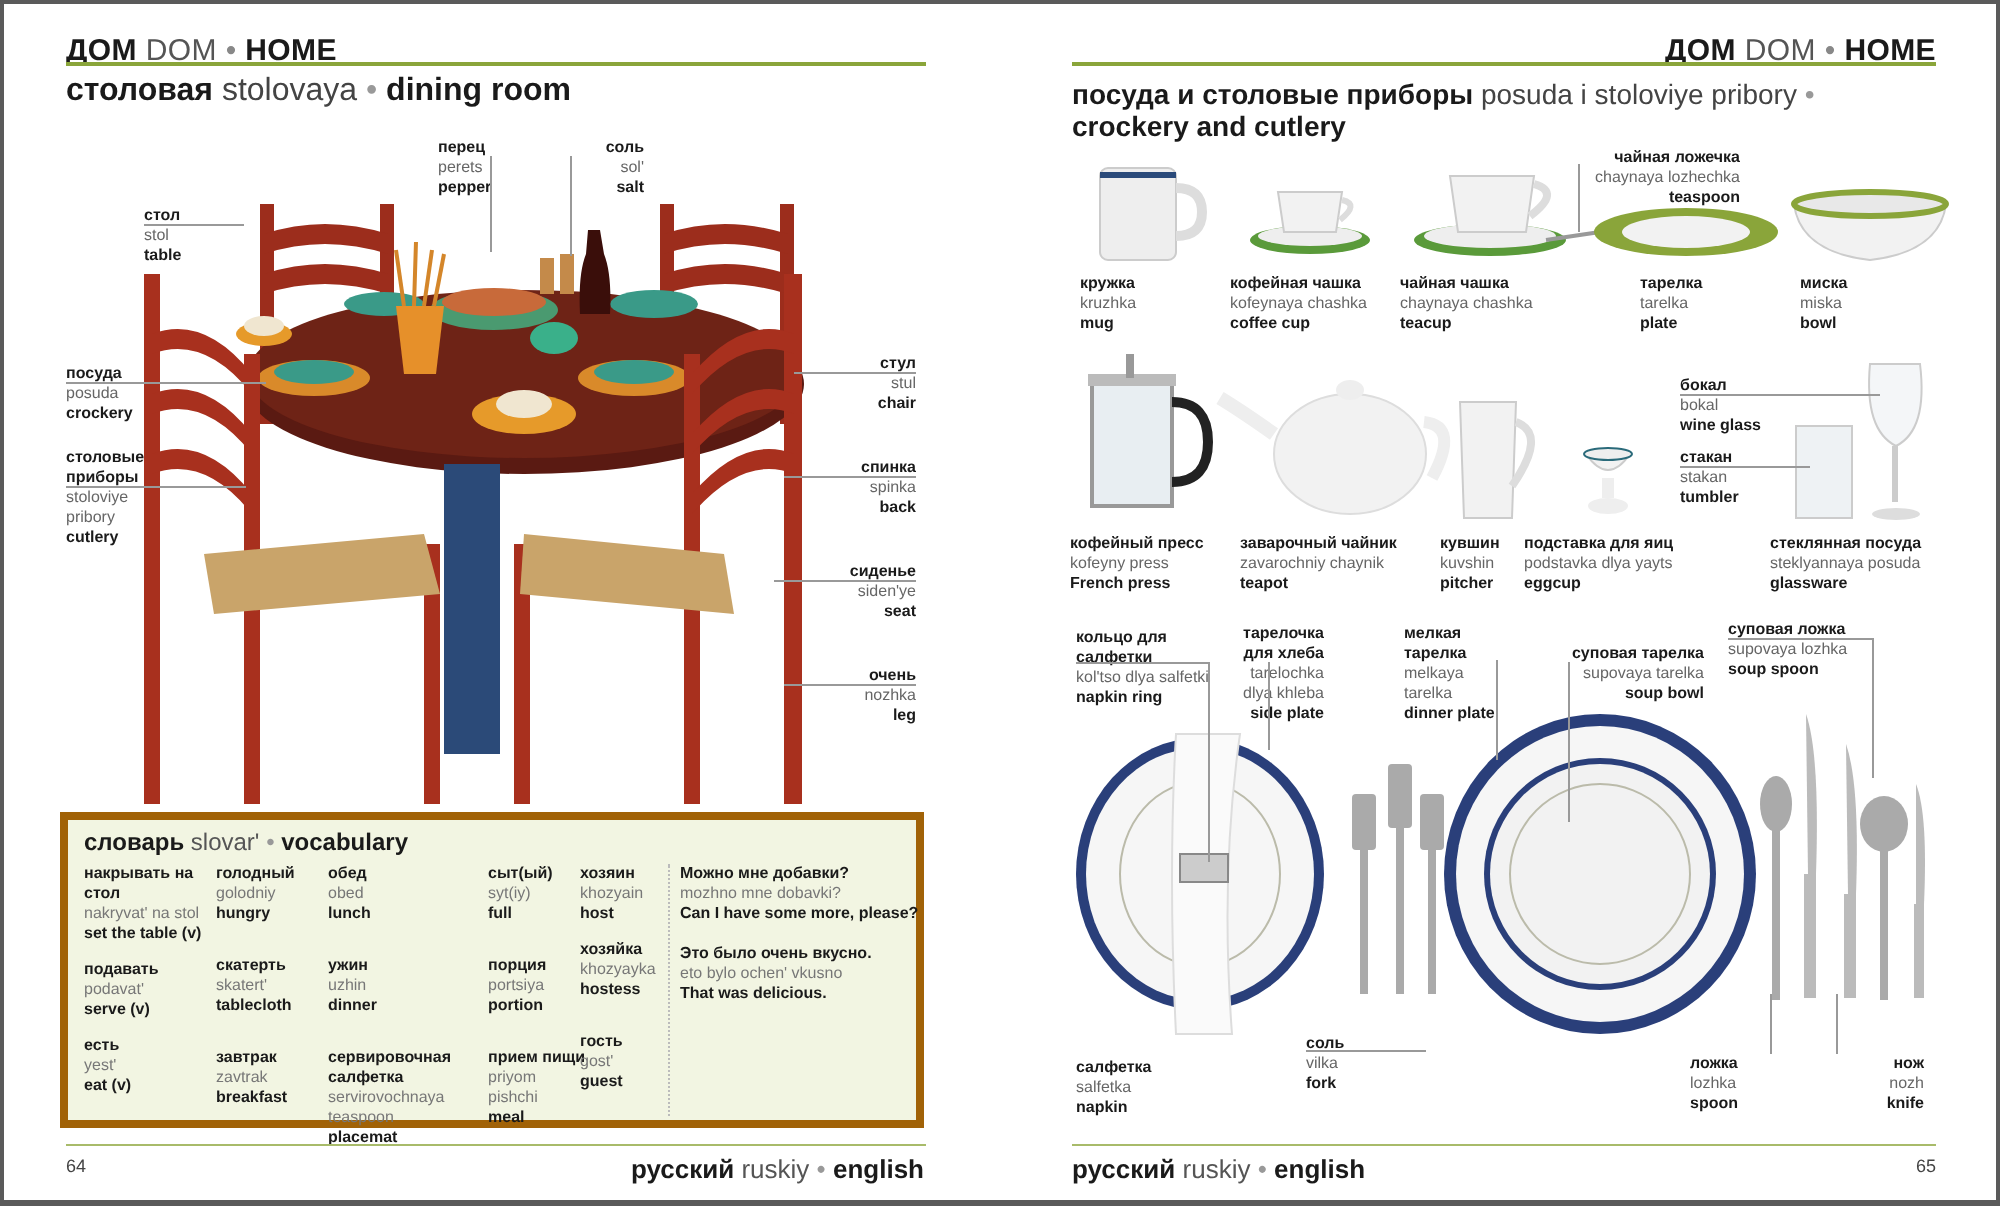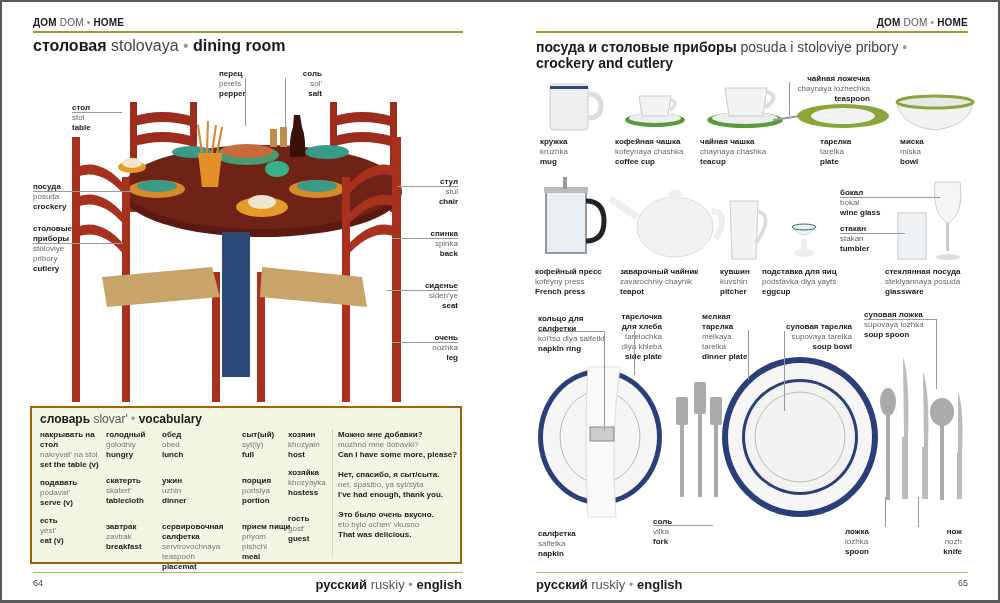--- a/index.html
+++ b/index.html
@@ -1,19 +1,19 @@
 <!DOCTYPE html>
 <html><head>
 <meta charset="utf-8">
 <style>
 *{box-sizing:border-box;margin:0;padding:0}
 body{width:1000px;height:603px;background:#5a5a5a;font-family:"Liberation Sans",sans-serif;color:#1a1a1a;position:relative;overflow:hidden}
 .spread{position:absolute;left:2px;top:2px;width:996px;height:598px;background:#fff;display:flex}
 .page{position:relative;width:498px;height:598px;overflow:hidden}
-.hdr{position:absolute;top:15px;font-size:10px;font-weight:bold;letter-spacing:.2px}
+.hdr{position:absolute;top:15px;font-size:15px;font-weight:bold;letter-spacing:.2px}
 .hdr .tr{font-weight:normal;color:#555}
 .hdr .dot{color:#888;font-weight:normal}
 .rule{position:absolute;height:2px;background:#8aa53a}
 .title{position:absolute;font-size:16px;font-weight:bold;line-height:17px}
 .title .tr{font-weight:normal;color:#444}
 .title .dot{color:#999;font-weight:normal}
 .footer-rule{position:absolute;height:1px;background:#a8bb6a}
 .pnum{position:absolute;font-size:9px;color:#444}
 .flang{position:absolute;font-size:13px;font-weight:bold}
 .flang .tr{font-weight:normal;color:#555}
@@ -21,21 +21,21 @@
 .lbl{position:absolute;font-size:8px;line-height:10px}
 .lbl .ru{font-weight:bold;display:block}
 .lbl .tl{color:#666;display:block}
 .lbl .en{font-weight:bold;display:block}
 .lbl.r{text-align:right}
 .lbl.c{text-align:left}
 .leader{position:absolute;background:#999}
 
 .shape{position:absolute}
 
-.vocab{position:absolute;left:28px;top:404px;width:432px;height:158px;background:#f2f5e2;border:2px solid #a16207}
+.vocab{position:absolute;left:28px;top:404px;width:432px;height:158px;background:#f2f5e2;border:4px solid #a16207}
 .vocab-title{position:absolute;left:8px;top:4px;font-size:12px;font-weight:bold}
 .vocab-title .tr{font-weight:normal;color:#555}
 .vocab-title .dot{color:#999;font-weight:normal}
 .vcol{position:absolute;top:22px;font-size:8px;line-height:10px}
 .ventry{margin-bottom:8px}
 .ventry .ru{font-weight:bold;display:block}
 .ventry .tl{color:#777;display:block}
 .ventry .en{font-weight:bold;display:block}
 .vdiv{position:absolute;left:300px;top:22px;height:126px;border-left:1px dotted #bbb}
 .phr{margin-bottom:10px}
@@ -270,25 +270,20 @@
           </div>
     </div>
     <div class="vdiv"></div>
     <div class="vcol" style="left:306px;width:120px">
       <div class="phr">
             <span class="ru">Можно мне добавки?</span>
             <span class="tl">mozhno mne dobavki?</span>
             <span class="en">Can I have some more, please?</span>
           </div>
       <div class="phr">
-            <span class="ru">Нет, спасибо, я сыт/сыта.</span>
-            <span class="tl">net, spasibo, ya syt/syta</span>
-            <span class="en">I've had enough, thank you.</span>
-          </div>
-      <div class="phr">
             <span class="ru">Это было очень вкусно.</span>
             <span class="tl">eto bylo ochen' vkusno</span>
             <span class="en">That was delicious.</span>
           </div>
     </div>
   </div>
 
   <div class="footer-rule" style="left:31px;top:570px;width:430px"></div>
   <div class="pnum" style="left:31px;top:576px">64</div>
   <div class="flang" style="right:38px;top:575px">

